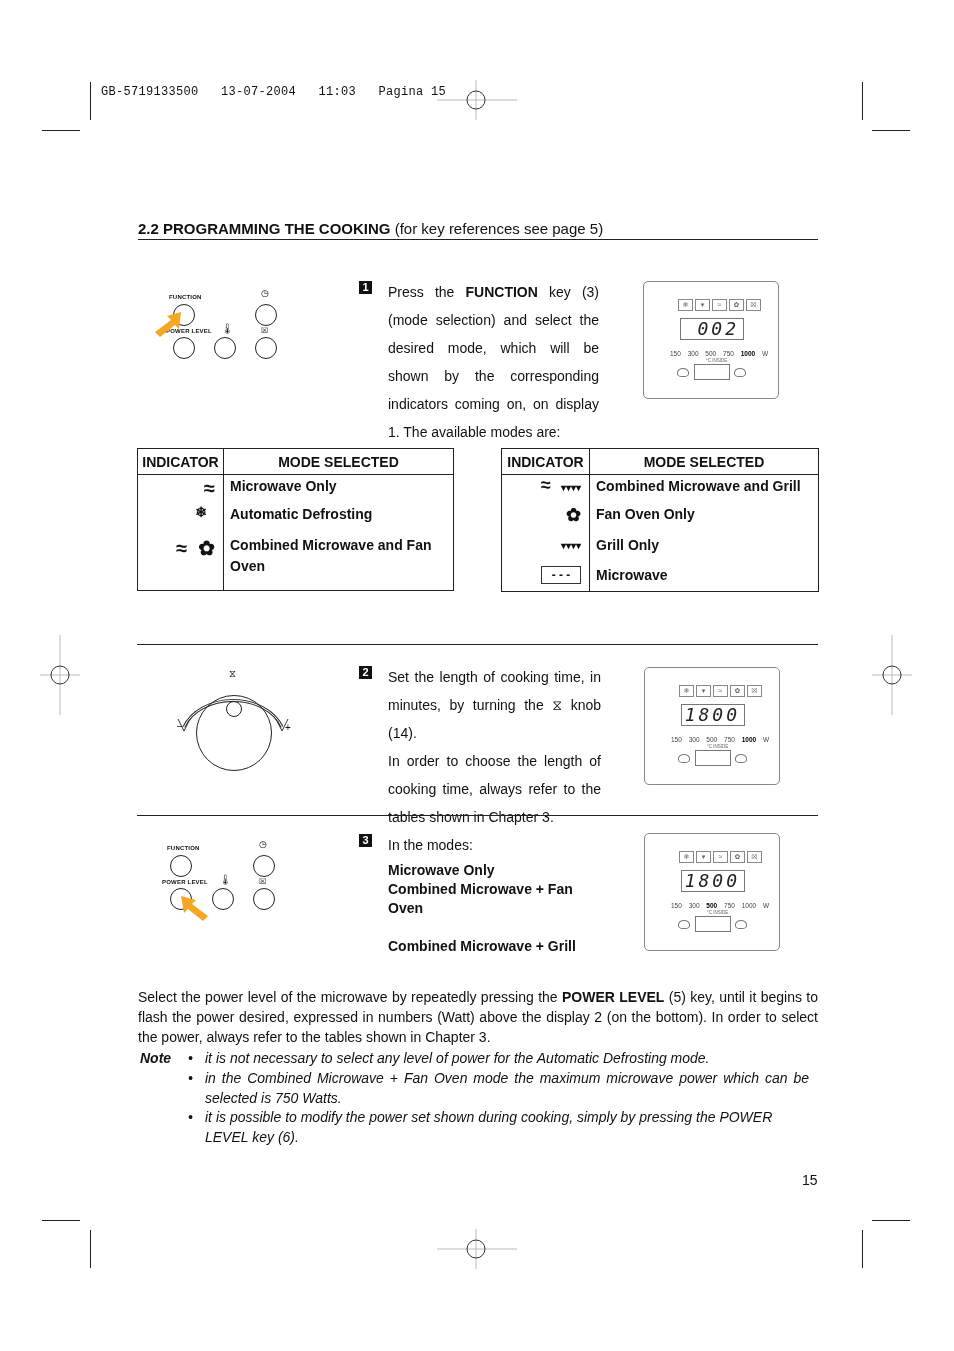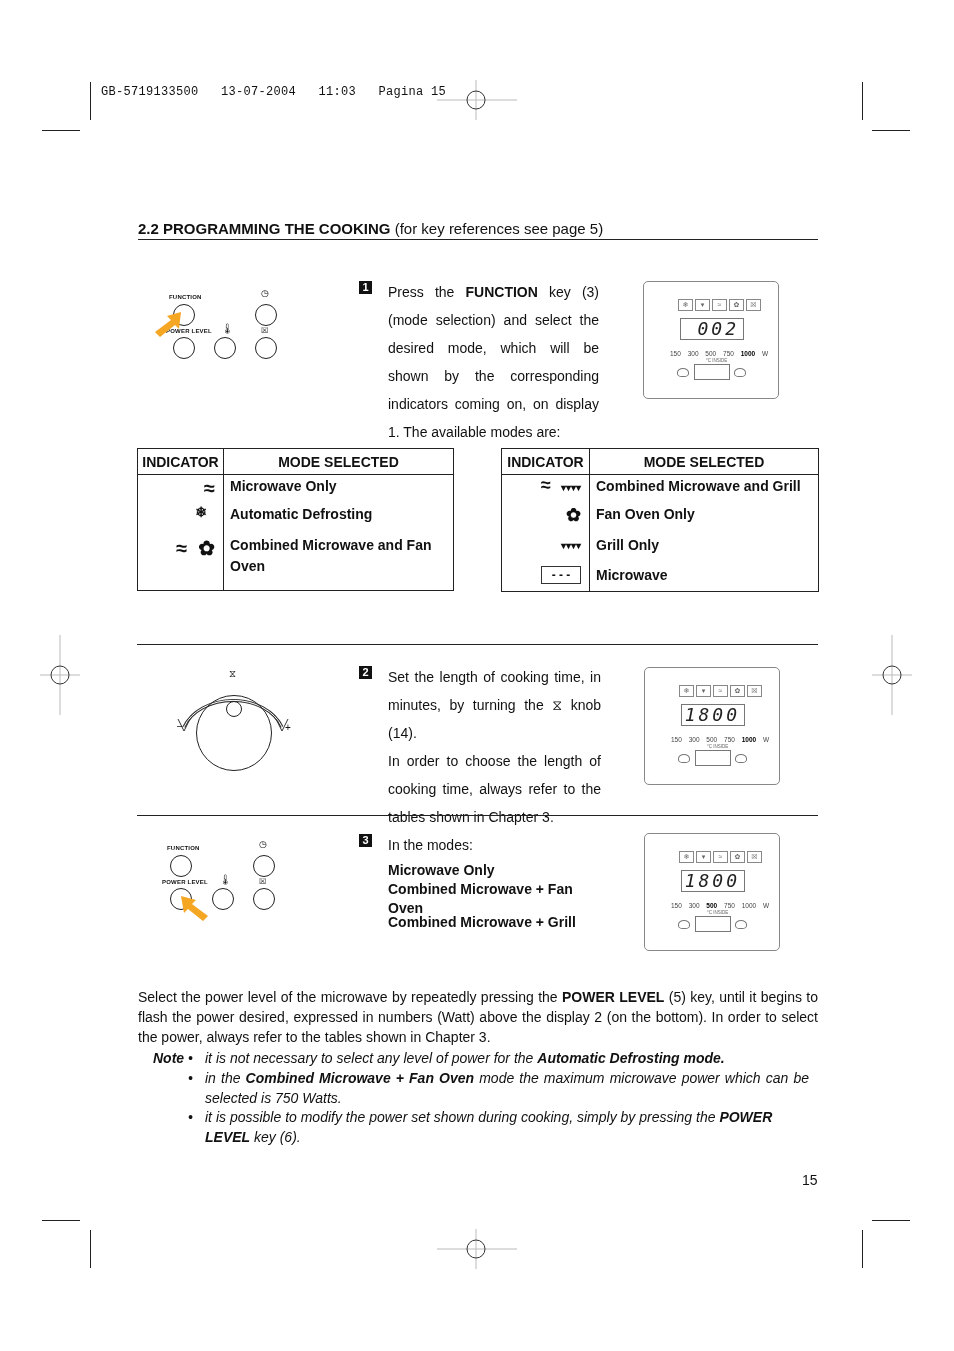--- a/index.html
+++ b/index.html
@@ -26,21 +26,21 @@
   .display .watts { position: absolute; left: 26px; top: 68px; font-size: 6.5px; color: #444; word-spacing: 5px; white-space: nowrap; }
   .display .watts b { color: #000; }
   .display .inside { position: absolute; left: 62px; top: 76px; font-size: 4.5px; color: #666; }
   .display .box2 { position: absolute; left: 50px; top: 82px; width: 36px; height: 16px; border: 1px solid #777; }
   .display .pot { position: absolute; top: 86px; width: 12px; height: 9px; border: 1px solid #777; border-radius: 50% 50% 40% 40%; }
   .btn-circle { width: 22px; height: 22px; border: 1px solid #222; border-radius: 50%; }
   .tiny-lbl { font-size: 6px; font-weight: bold; white-space: nowrap; letter-spacing: 0.2px; }
   .body-text { font-size: 14px; line-height: 20px; text-align: justify; }
   .body-text b { font-weight: bold; }
   .note { font-size: 14px; line-height: 19.5px; font-style: italic; }
-  .note b { font-weight: bold; }
+  .note b { font-weight: normal; }
   .pagenum { left: 802px; top: 1172px; font-size: 14px; }
 </style>
 </head>
 <body>
 
 <div class="abs hdr-meta"><span>GB-5719133500</span>   <span>13-07-2004</span>   <span>11:03</span>   <span>Pagina 15</span></div>
 
 <div class="abs crop" style="left:90px;top:82px;width:1px;height:38px"></div>
 <div class="abs crop" style="left:42px;top:130px;width:38px;height:1px"></div>
 <div class="abs crop" style="left:862px;top:82px;width:1px;height:38px"></div>
@@ -204,41 +204,41 @@
   <div class="abs btn-circle" style="left:103px;top:52px"></div>
   <svg class="abs" style="left:28px;top:58px" width="32" height="28">
       <polygon points="3,2 18,6 14,10 30,22 25,27 10,15 6,19" fill="#f5a623"></polygon>
     </svg>
 </div>
 
 <div class="abs step-num" style="left:359px;top:834px">3</div>
 <div class="abs step-text" style="left:388px;top:831px;width:200px">In the modes:</div>
 <div class="abs step-text" style="left:388px;top:856px;width:200px;font-weight:bold">Microwave Only</div>
 <div class="abs step-text" style="left:388px;top:880px;width:190px;font-weight:bold;line-height:19px;text-align:left">Combined Microwave + Fan Oven</div>
-<div class="abs step-text" style="left:388px;top:908px;width:200px;font-weight:bold">Combined Microwave + Grill</div>
+<div class="abs step-text" style="left:388px;top:932px;width:200px;font-weight:bold">Combined Microwave + Grill</div>
 
 <div class="abs display" style="left:644px;top:833px">
   <div class="icons">
       <span>❄</span>
       <span>▾</span>
       <span>≈</span>
       <span>✿</span>
       <span>☒</span>
     </div>
   <div class="digits">1800</div>
   <div class="watts"><span>150</span> <span>300</span> <b>500</b> <span>750</span> <span>1000</span> <span>W</span></div>
   <div class="inside">°C INSIDE</div>
   <div class="pot" style="left:33px"></div>
   <div class="box2"></div>
   <div class="pot" style="left:90px"></div>
 </div>
 
 <div class="abs body-text" style="left:138px;top:987px;width:680px"><span>Select the power level of the microwave by repeatedly pressing the </span><b>POWER LEVEL</b><span> (5) key, until it begins to flash the power desired, expressed in numbers (Watt) above the display 2 (on the bottom). In order to select the power, always refer to the tables shown in Chapter 3.</span></div>
 
-<div class="abs note" style="left:153px;top:1049px;font-weight:bold">Note</div>
+<div class="abs note" style="left:140px;top:1049px;font-weight:bold">Note</div>
 <div class="abs note" style="left:188px;top:1049px">•</div>
 <div class="abs note" style="left:205px;top:1049px;width:610px"><span>it is not necessary to select any level of power for the </span><b>Automatic Defrosting mode.</b><span></span></div>
 <div class="abs note" style="left:188px;top:1069px">•</div>
 <div class="abs note" style="left:205px;top:1069px;width:604px;text-align:justify"><span>in the </span><b>Combined Microwave + Fan Oven</b><span> mode the maximum microwave power which can  be selected is 750 Watts.</span></div>
 <div class="abs note" style="left:188px;top:1108px">•</div>
 <div class="abs note" style="left:205px;top:1108px;width:608px"><span>it is possible to modify the power set shown during cooking, simply by pressing the </span><b>POWER LEVEL</b><span> key (6).</span></div>
 
 <div class="abs pagenum">15</div>
 
 </body></html>

